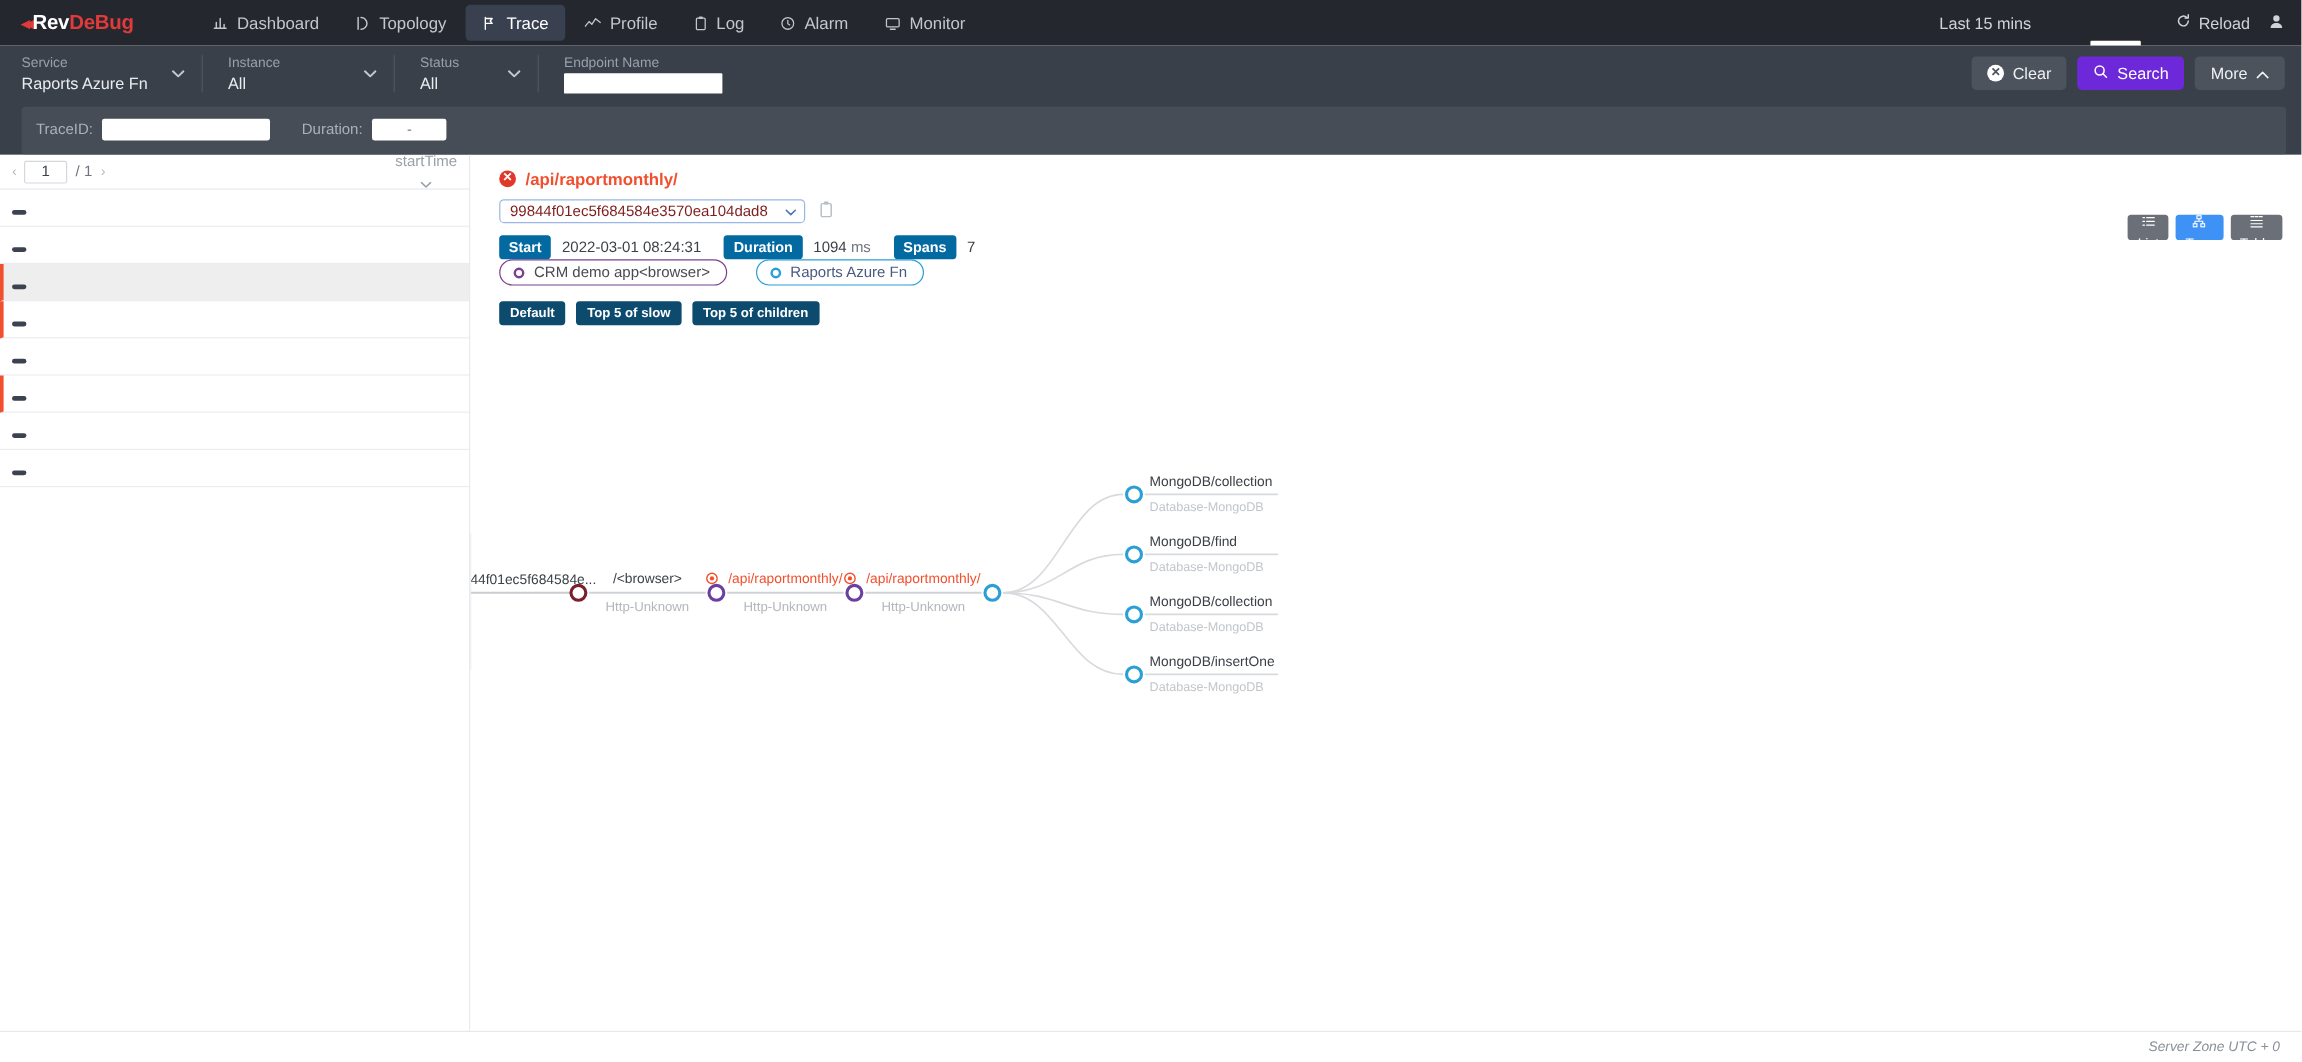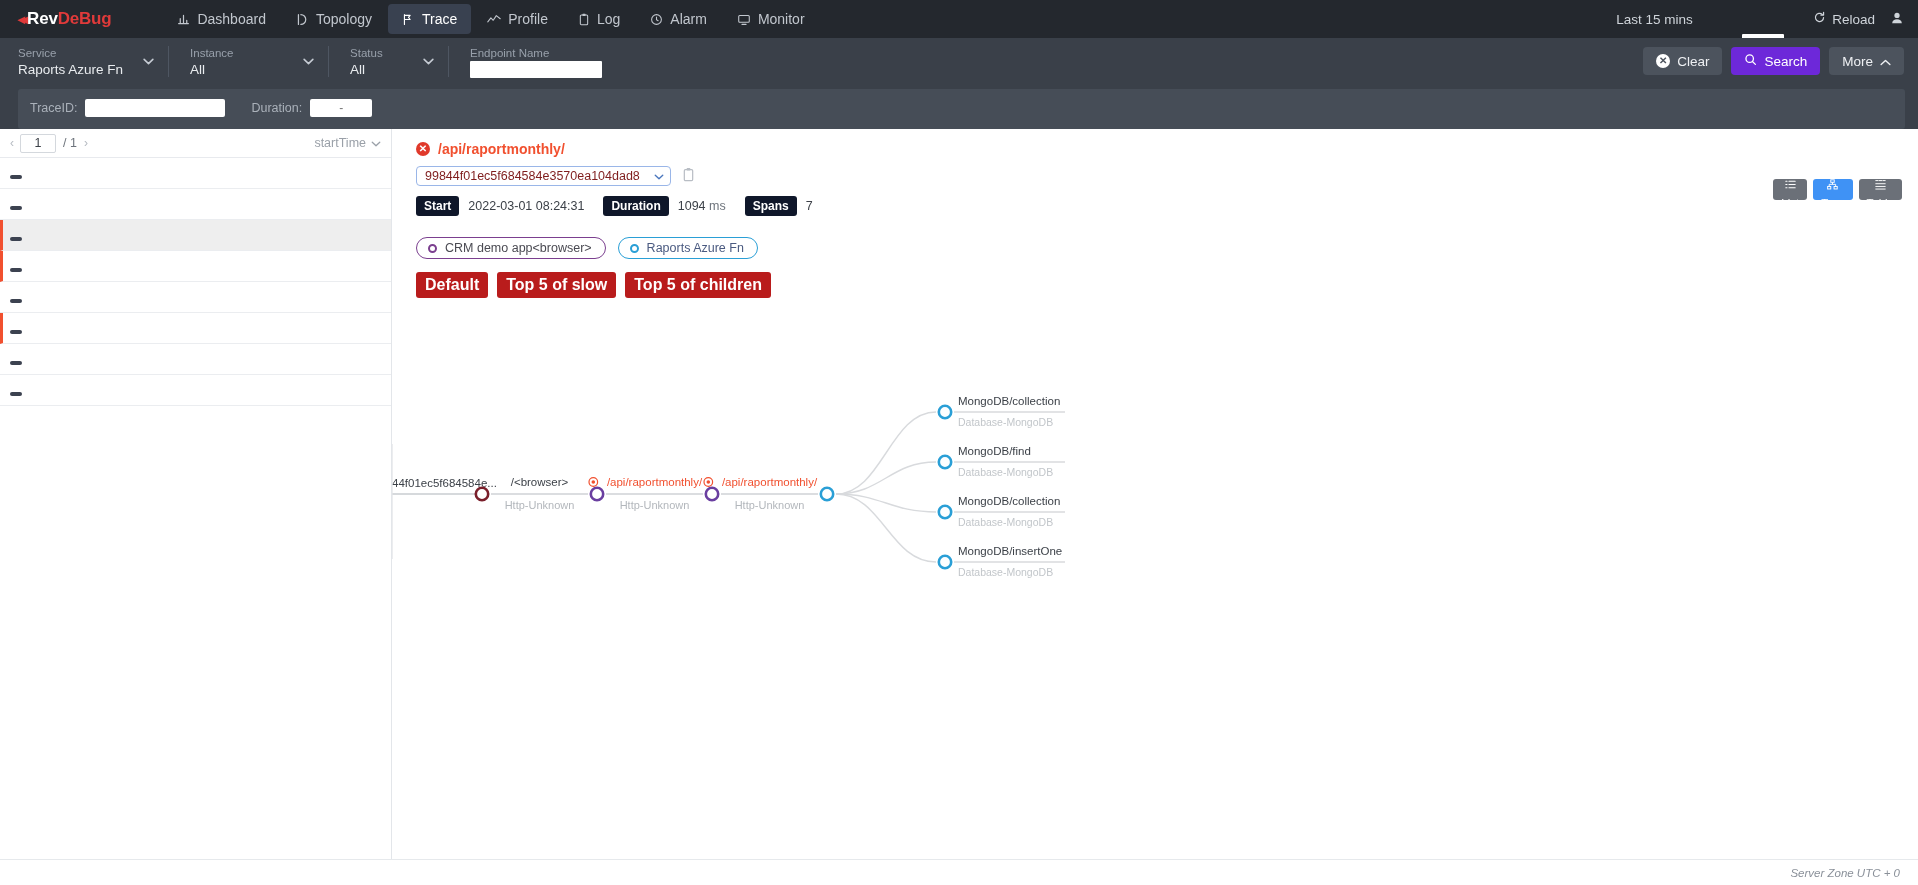--- a/index.html
+++ b/index.html
@@ -170,21 +170,21 @@
     border-bottom: 1px solid #e8eaee;
     font-size: 12.5px; color: #9aa0a8;
   }
   .pager .arrow { padding: 0 4px; color:#b5bac1; cursor:pointer; font-size:12px;}
   .page-box {
     width: 36px; height: 19px; border: 1px solid #d4d8dd; border-radius: 2px;
     text-align:center; font-size:12.5px; color:#3c4148; line-height:17px;
     background:#fff; margin: 0 2px;
   }
   .page-total { margin: 0 3px 0 5px; color:#6e747c; font-size:12.5px;}
-  .sortby { margin-left:auto; display:flex; align-items:center; gap:5px; color:#9aa0a8; cursor:pointer;}
+  .sortby { margin-left:auto; display:flex; align-items:center; gap:5px; color:#9aa0a8; cursor:pointer;flex-direction:column;}
 
   .tracelist { flex: 1; overflow-y: auto; }
   .trace-item {
     border-bottom: 1px solid #ebedf0;
     padding: 9px 12px 9px 10px;
     cursor: pointer;
     position: relative;
   }
   .trace-item.error { border-left: 3px solid #f1502f; padding-left: 7px; }
   .trace-item.selected { background: #eeeeee; }
@@ -221,58 +221,58 @@
   .traceid-select {
     border: 1px solid #9ab6e8; border-radius: 4px;
     padding: 2px 6px 2px 8px;
     font-size: 12.5px; color: #7f1d1d;
     display: flex; align-items: center; gap: 14px;
     background: #fff; cursor: pointer;
   }
   .copy-icon { color:#b8bdc4; font-size: 14px; cursor:pointer; }
   .meta-row { display:flex; align-items:center; gap: 9px; margin-top: 10px; }
   .tagpill {
-    background: #0f172a; color:#fff; font-size: 12px; font-weight:700;
+    background: #0369a1; color:#fff; font-size: 12px; font-weight:700;
     border-radius: 3px; padding: 3px 8px;
   }
   .metaval { font-size: 12.5px; color: #3c4148; margin-right: 10px;}
   .metaval .unit { color:#6f757d; }
 
   .viewtoggle {
     position: absolute; right: 16px; top: 50px;
     display:flex; gap: 6px;
   }
   .vbtn {
     display:flex; align-items:center; gap:5px;
     height: 21px; padding: 0 8px; border-radius: 3px;
     font-size: 11.5px; cursor:pointer;
     background: #6b7078; color:#fff; border:none;
     font-family: "Liberation Sans", sans-serif;
     flex-direction: column;
   }
   .vbtn.active { background: #3f92f5; }
 
-  .svcpills { display:flex; gap: 12px; margin-top: 21px; }
+  .svcpills { display:flex; gap: 24px; }
   .svcpill {
     display:flex; align-items:center; gap: 8px;
     border-radius: 13px; padding: 3px 13px 3px 11px;
     font-size: 12.5px; background:#fff;
   }
   .svcpill .ring {
     width: 9px; height: 9px; border-radius: 50%;
     border: 2px solid currentColor;
   }
   .svcpill.p1 { border: 1px solid #7b3f8f; color: #4a4a52; }
   .svcpill.p1 .ring { color: #7b3f8f; }
   .svcpill.p2 { border: 1px solid #2a9fd6; color: #4a5a80; }
   .svcpill.p2 .ring { color: #2a9fd6; }
 
   .slowpills { display:flex; gap: 9px; margin-top: 13px; }
   .slowpill {
-    background: #b91c1c; color:#fff; font-size: 16px; font-weight:700;
+    background: #0c4a6e; color:#fff; font-size: 11px; font-weight:700;
     border-radius: 3px; padding: 4px 9px; cursor:pointer;
   }
 
   .graph { position: absolute; left: 0; top: 255px; right: 0; bottom: 0; }
   .graph svg { display:block; }
 
   
   .footer {
     position: absolute; left: 0; right: 0; bottom: 0;
     height: 26px;

